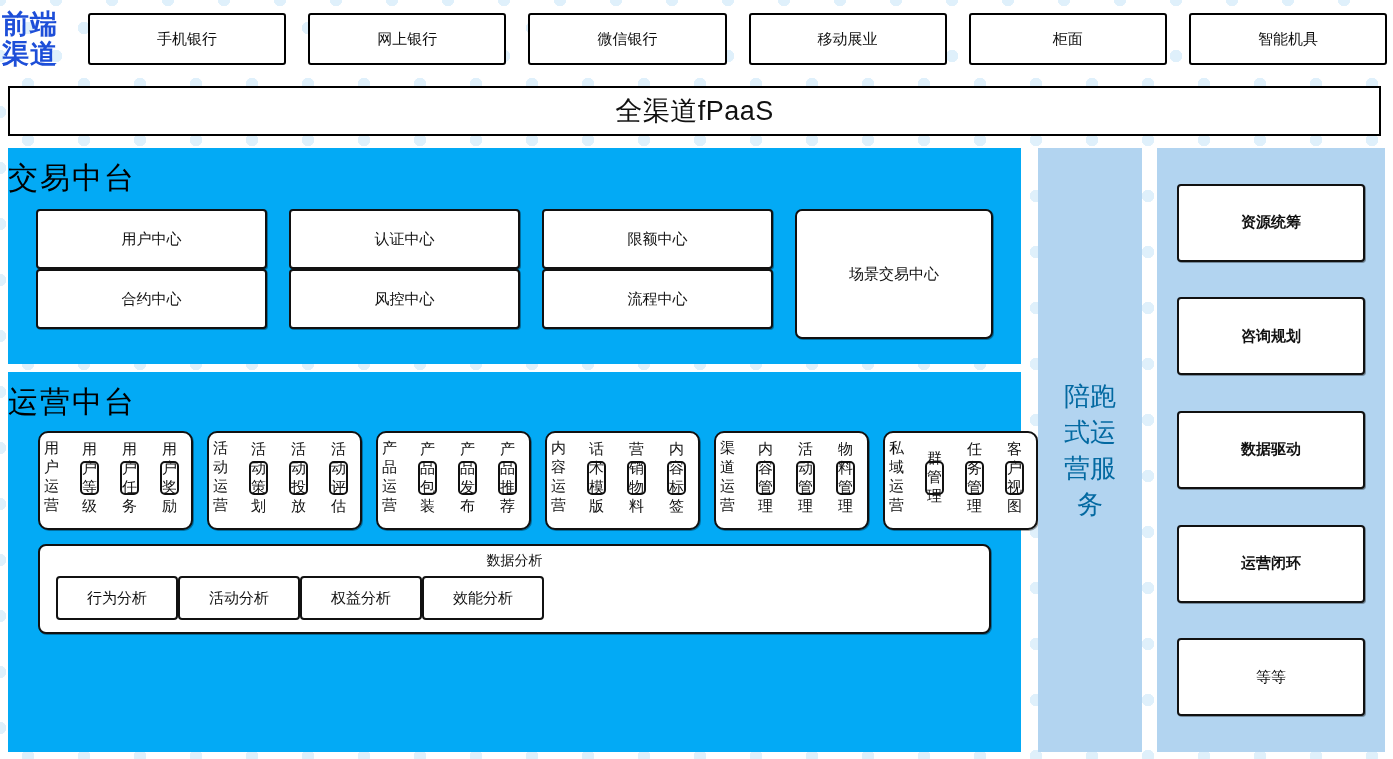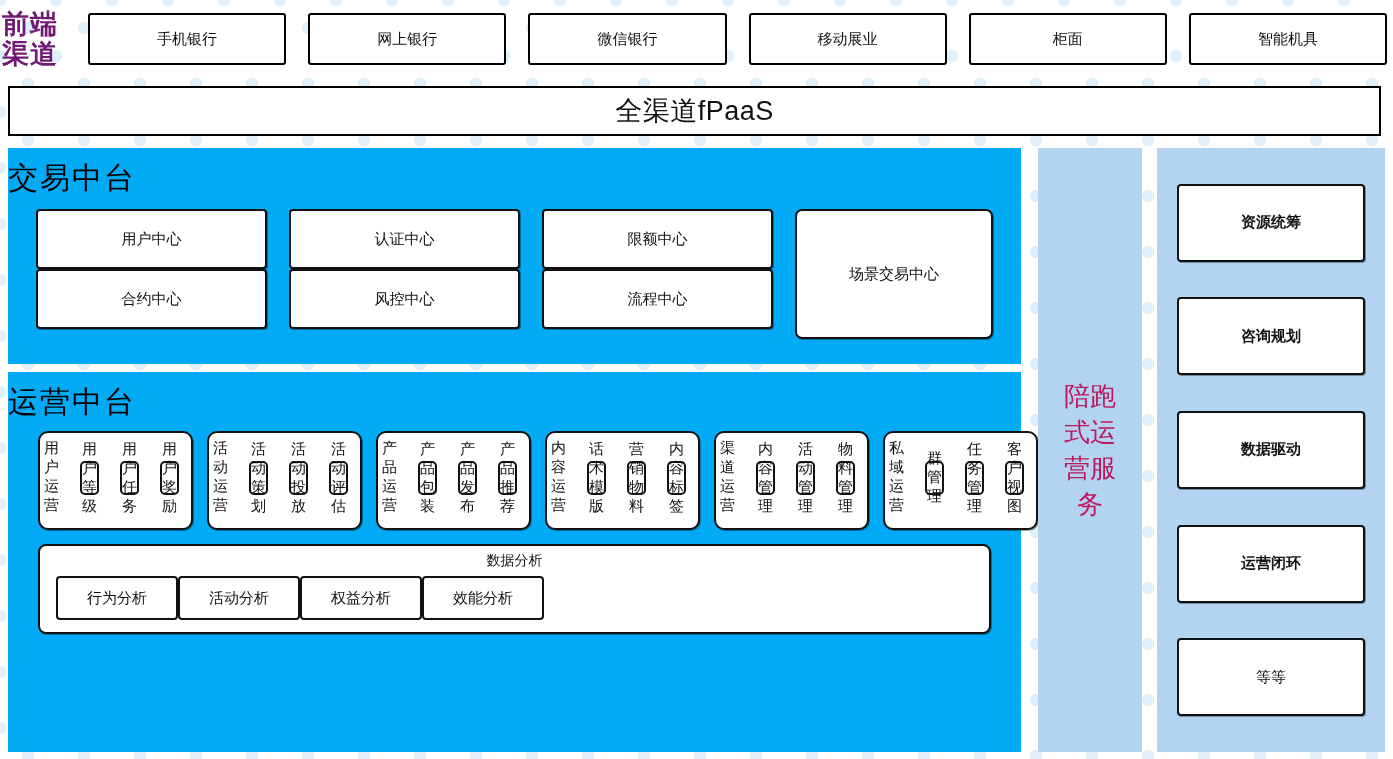--- a/index.html
+++ b/index.html
@@ -19,21 +19,21 @@
 
   
   .channel-row{
     position:absolute;left:0;top:8px;width:1393px;height:62px;
     display:flex;align-items:center;
   }
   .channel-label{
     width:86px;flex:0 0 86px;
     font-family:"Liberation Serif","DejaVu Serif",serif;
     font-weight:bold;font-size:27px;line-height:30px;
-    color:#701a75;text-align:left;padding-left:2px;
+    color:#1d4ed8;text-align:left;padding-left:2px;
     letter-spacing:1px;
   }
   .channel-boxes{
     flex:1;display:flex;justify-content:space-between;gap:22px;
     padding-right:6px;
   }
   .channel-box{
     flex:1 1 0;height:48px;background:#fff;
     border:2px solid #000;border-radius:3px;
     display:flex;align-items:center;justify-content:center;
@@ -113,21 +113,21 @@
   .analysis-title{text-align:center;font-size:14px;color:#111;margin-bottom:6px;}
   .analysis-items{display:flex;justify-content:flex-start;padding:0 16px;}
   .analysis-item{
     width:118px;height:40px;background:#fff;border:2px solid #111;border-radius:4px;
     display:flex;align-items:center;justify-content:center;font-size:15px;color:#111;
   }
 
   
   .mid-text{
     position:absolute;left:0;right:0;top:50%;transform:translateY(-50%);
-    font-size:26px;line-height:36px;color:#be185d;text-align:center;
+    font-size:26px;line-height:36px;color:#0369a1;text-align:center;
     font-weight:500;padding:0 22px;box-sizing:border-box;word-break:break-all;
   }
   .col-mid{position:relative;}
 
   
   .right-box{
     width:188px;height:78px;background:#fff;border:2.5px solid #111;border-radius:4px;
     display:flex;align-items:center;justify-content:center;
     font-size:15px;color:#111;font-weight:bold;box-sizing:border-box;
     box-shadow:1px 1px 0 rgba(0,0,0,.35);

